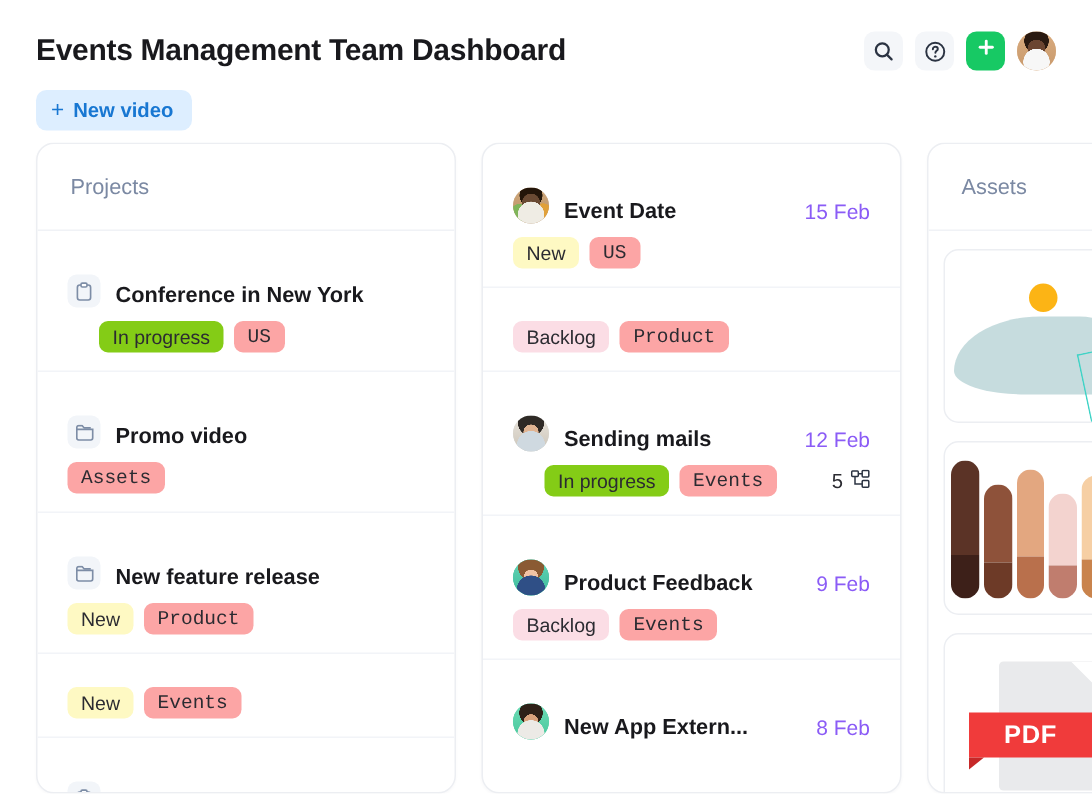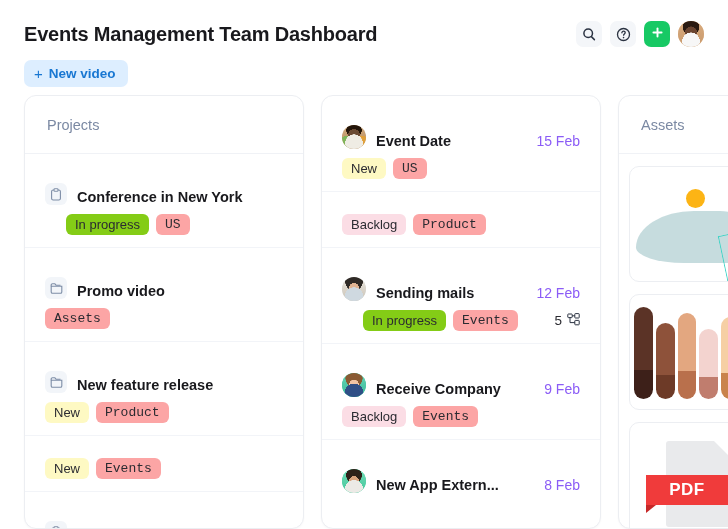--- a/index.html
+++ b/index.html
@@ -451,21 +451,21 @@
               <path d="M3 4.6v5h4.8M7.8 2.8H5.2" stroke="#2b3342" stroke-width="1"></path>
             </svg>
           </span>
         </span>
       </div>
     </div>
 
     <div class="row">
       <div class="row-main">
         <span class="avatar av-d"></span>
-        <span class="row-title">Receive Company</span>
+        <span class="row-title">Product Feedback</span>
         <span class="row-date">9 Feb</span>
       </div>
       <div class="tags">
         <span class="tag pink">Backlog</span>
         <span class="tag gray">Events</span>
       </div>
     </div>
 
     <div class="row">
       <div class="row-main">

